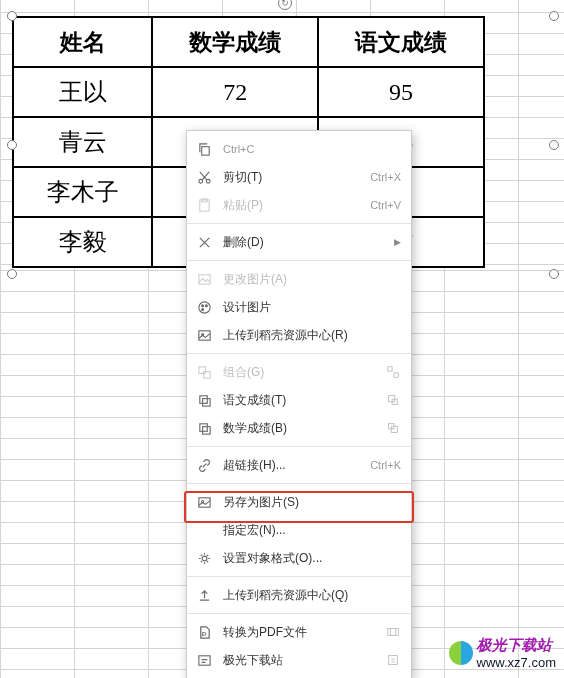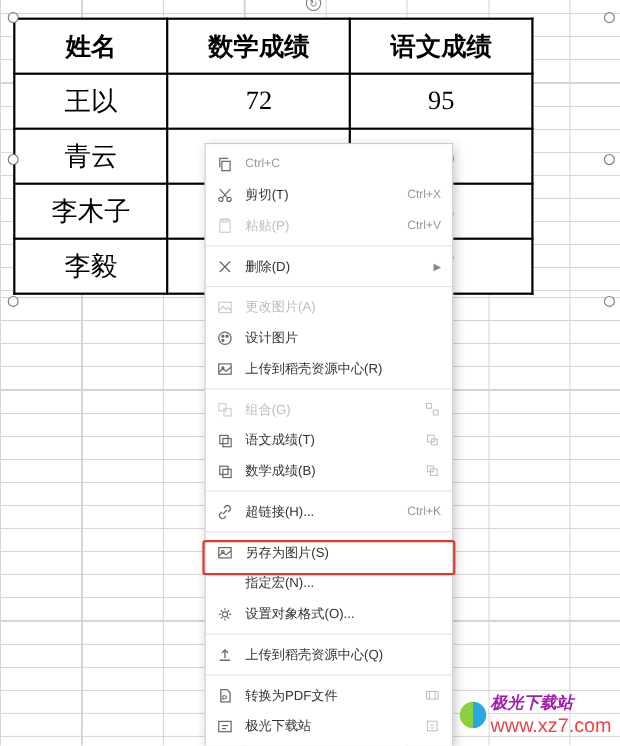--- a/index.html
+++ b/index.html
@@ -142,21 +142,21 @@
     font-size: 15px;
     display:flex;align-items:center;
     gap:4px;
   }
   .wm .logo {
     width:24px;height:24px;border-radius:50%;
     background: conic-gradient(#2aa6e0 0 50%, #8bd13c 50% 100%);
     position:relative;
   }
   .wm-text1{ color:#a21caf; font-weight:700; font-style:italic; font-family:"Microsoft YaHei"; }
-  .wm-text2{ color:#ef4444; font-size:18px; }
+  .wm-text2{ color:#0f172a; font-size:13px; }
   
   svg { display:block; }
 </style>
 </head>
 <body>
 
 <div class="grid-bg"></div>
 
 <div class="object-wrap">
   <table class="data-table">

